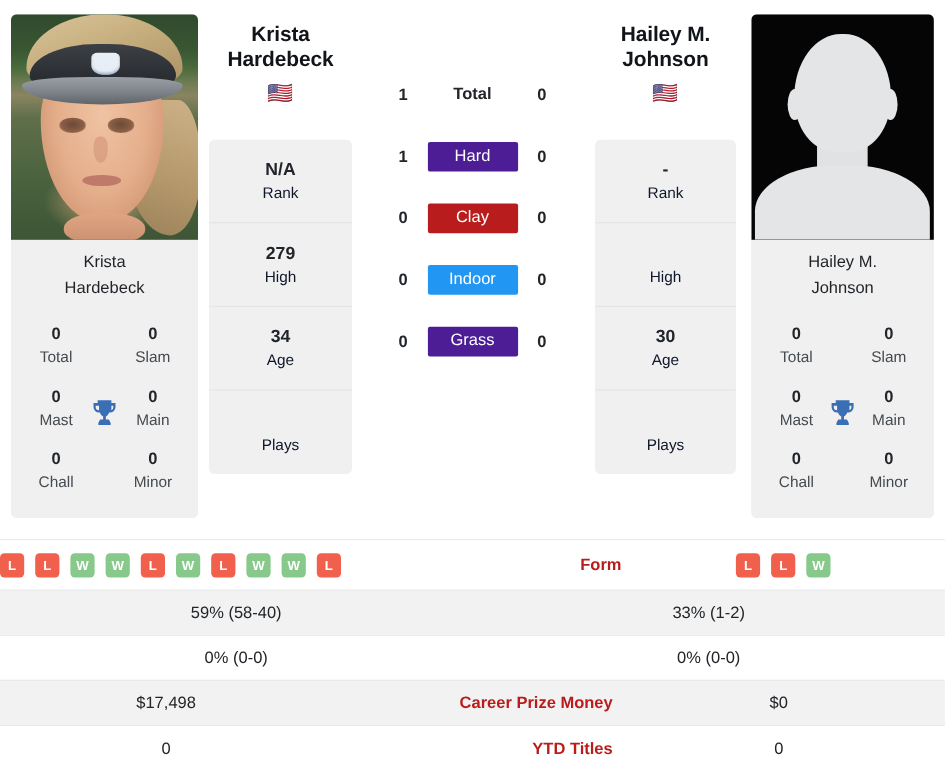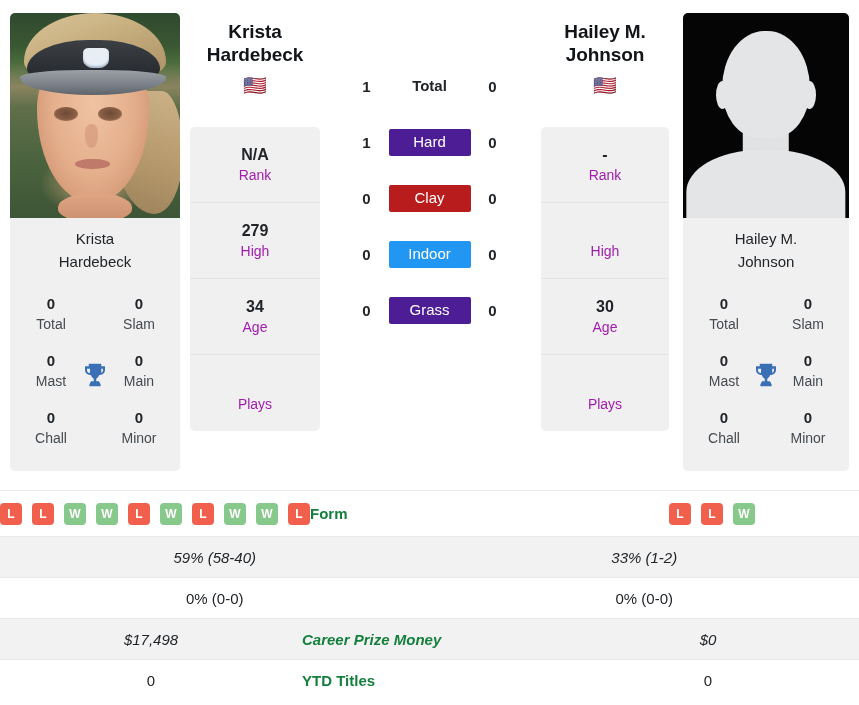--- a/index.html
+++ b/index.html
@@ -221,21 +221,21 @@
   .rank-box:last-child { border-bottom: none; }
   .rank-box .val {
     font-size: 16px;
     font-weight: bold;
     color: #212529;
     line-height: 1.4;
     min-height: 22px;
   }
   .rank-box .cap {
     font-size: 14px;
-    color: #a21caf;
+    color: #0f172a;
     line-height: 1.4;
   }
 
   
   .surface-col {
     width: 219px;
     flex: 0 0 219px;
     padding-top: 58px;
   }
   .srow {
@@ -267,35 +267,35 @@
   }
 
   
   .stats { width: 859px; }
   .srow2 {
     display: flex;
     align-items: center;
     height: 41px;
     border-top: 1px solid #e9e9e9;
   }
-  .srow2.shaded { background: #f2f2f2; font-style: italic; }
+  .srow2.shaded { background: #f2f2f2; }
   .srow2.form-row { height: 46px; border-top: 1px solid #e9e9e9; }
 
   .cell-left, .cell-right {
     flex: 1 1 0;
     text-align: center;
     font-size: 15px;
     color: #212529;
   }
   .cell-mid {
     flex: 0 0 255px;
-    text-align: left;
+    text-align: right;
     font-size: 15px;
     font-weight: bold;
-    color: #15803d;
+    color: #b91c1c;
   }
 
   .formwrap {
     display: flex;
     justify-content: center;
     align-items: center;
     gap: 10px;
   }
   .fbadge {
     width: 22px;

